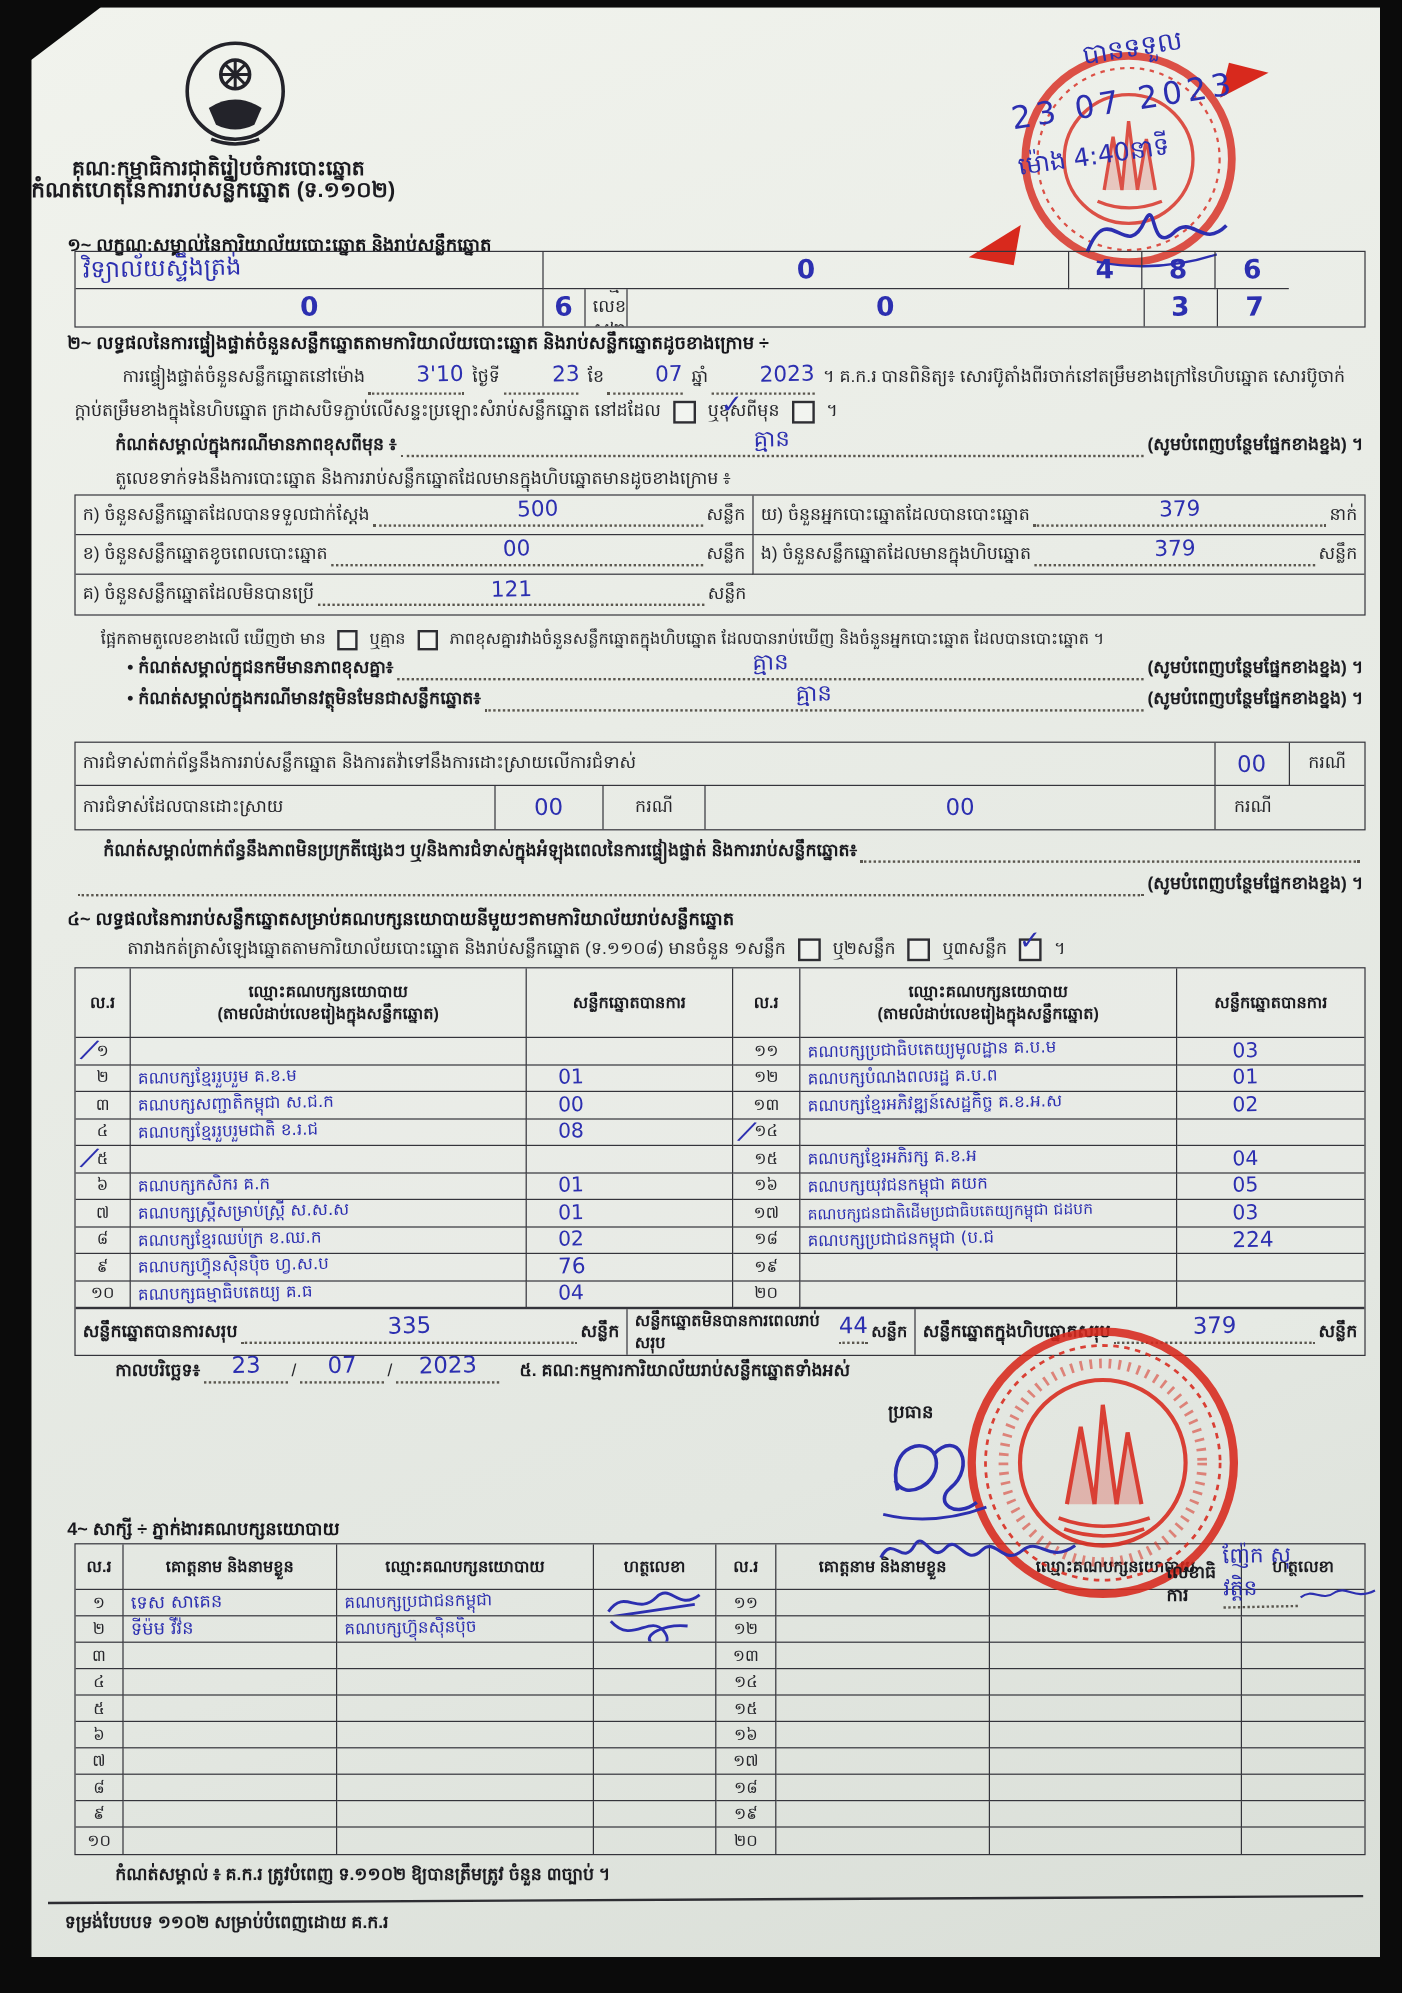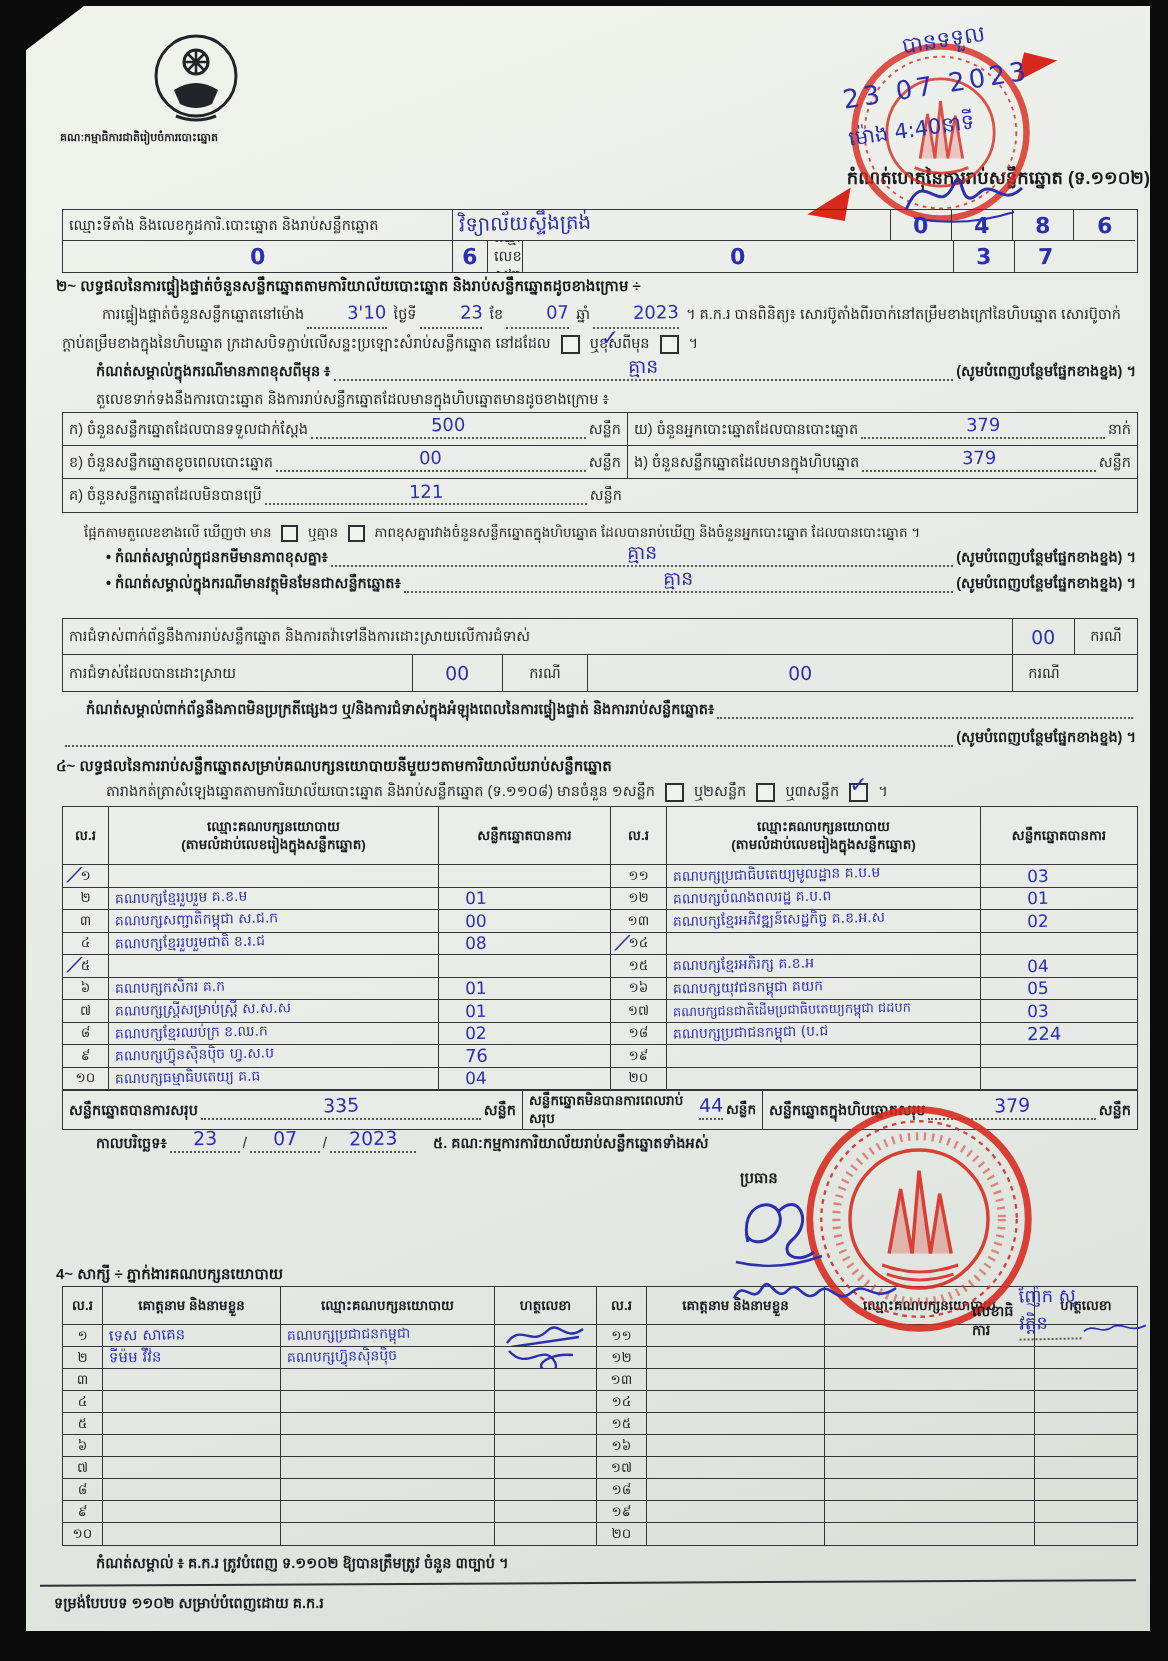--- a/index.html
+++ b/index.html
@@ -43,45 +43,45 @@
 
   <div class="abs" style="left:120px;top:22px;width:100px;height:102px">
     <svg width="100" height="102" viewBox="0 0 100 102">
       <circle cx="50" cy="48" r="40" fill="none" stroke="#23232a" stroke-width="3"></circle>
       <circle cx="50" cy="34" r="12" fill="none" stroke="#23232a" stroke-width="3"></circle>
       <path d="M50 22 V46 M38 34 H62 M42 26 L58 42 M58 26 L42 42" stroke="#23232a" stroke-width="2.5"></path>
       <path d="M28 62 Q50 48 72 62 L66 76 Q50 84 34 76 Z" fill="#23232a"></path>
       <path d="M30 88 Q50 96 70 88" fill="none" stroke="#23232a" stroke-width="3"></path>
     </svg>
   </div>
-  <div class="abs k b" style="left:34px;top:124px;font-size:11px">គណ:កម្មាធិការជាតិរៀបចំការបោះឆ្នោត</div>
-  <div class="abs b title" style="left:0;top:160px;width:100%;text-align:right">កំណត់ហេតុនៃការរាប់សន្លឹកឆ្នោត (ទ.១១០២)</div>
+  <div class="abs k b" style="left:34px;top:124px;font-size:17px">គណ:កម្មាធិការជាតិរៀបចំការបោះឆ្នោត</div>
+  <div class="abs b title" style="left:0;top:140px;width:100%;text-align:left">កំណត់ហេតុនៃការរាប់សន្លឹកឆ្នោត (ទ.១១០២)</div>
 
   <div class="abs stampwrap" style="left:756px;top:2px;width:360px;height:232px">
     <svg class="abs" style="left:66px;top:32px;opacity:.8" width="185" height="185" viewBox="0 0 200 200">
       <circle cx="100" cy="100" r="93" fill="none" stroke="#d8291d" stroke-width="7"></circle>
       <circle cx="100" cy="100" r="82" fill="none" stroke="#d8291d" stroke-width="2" stroke-dasharray="4 5"></circle>
       <circle cx="100" cy="100" r="58" fill="none" stroke="#d8291d" stroke-width="3"></circle>
       <path d="M78 128 L86 80 L94 128 M94 128 L100 66 L108 128 M108 128 L116 82 L124 128" fill="rgba(216,41,29,.25)" stroke="#d8291d" stroke-width="3"></path>
       <path d="M72 138 Q100 150 130 138" fill="none" stroke="#d8291d" stroke-width="3"></path>
     </svg>
     <div class="tri" style="left:238px;top:48px;border-left:34px solid #d8291d;border-bottom:30px solid transparent;transform:rotate(14deg)"></div>
     <div class="tri" style="left:28px;top:176px;border-right:38px solid #d8291d;border-top:34px solid transparent;transform:rotate(10deg)"></div>
     <div class="abs hand" style="left:120px;top:18px;font-size:22px;transform:rotate(-9deg)">បានទទួល</div>
     <div class="abs hand" style="left:60px;top:62px;font-size:26px;transform:rotate(-9deg);letter-spacing:4px">23 07 2023</div>
     <div class="abs hand" style="left:66px;top:108px;font-size:21px;transform:rotate(-8deg)">ម៉ោង 4:40នាទី</div>
     <svg class="abs" style="left:112px;top:146px" width="140" height="74" viewBox="0 0 140 74">
       <path d="M12 56 C30 10 44 66 60 30 C70 10 64 58 84 40 C100 24 108 54 128 34" fill="none" stroke="#2c2fb0" stroke-width="3"></path>
       <path d="M20 64 Q70 74 120 58" fill="none" stroke="#2c2fb0" stroke-width="2"></path>
     </svg>
   </div>
 
+  <div class="abs h" style="left:30px;top:188px">១~ លក្ខណ:សម្គាល់នៃការិយាល័យបោះឆ្នោត និងរាប់សន្លឹកឆ្នោត</div>
   <div class="tbl" style="left:36px;top:203px;width:1074px">
     <div class="row" style="grid-template-columns:390px 438px 61px 61px 61px 61px;height:31px">
-      <div class="cell k">ឈ្មោះទីតាំង និងលេខកូដការិ.បោះឆ្នោត និងរាប់សន្លឹកឆ្នោត</div>
       <div class="cell">
             <span class="hand" style="font-size:20px">វិទ្យាល័យស្ទឹងត្រង់</span>
           </div>
       <div class="cell ctr">
             <span class="hand digit">0</span>
           </div>
       <div class="cell ctr">
             <span class="hand digit">4</span>
           </div>
       <div class="cell ctr">

